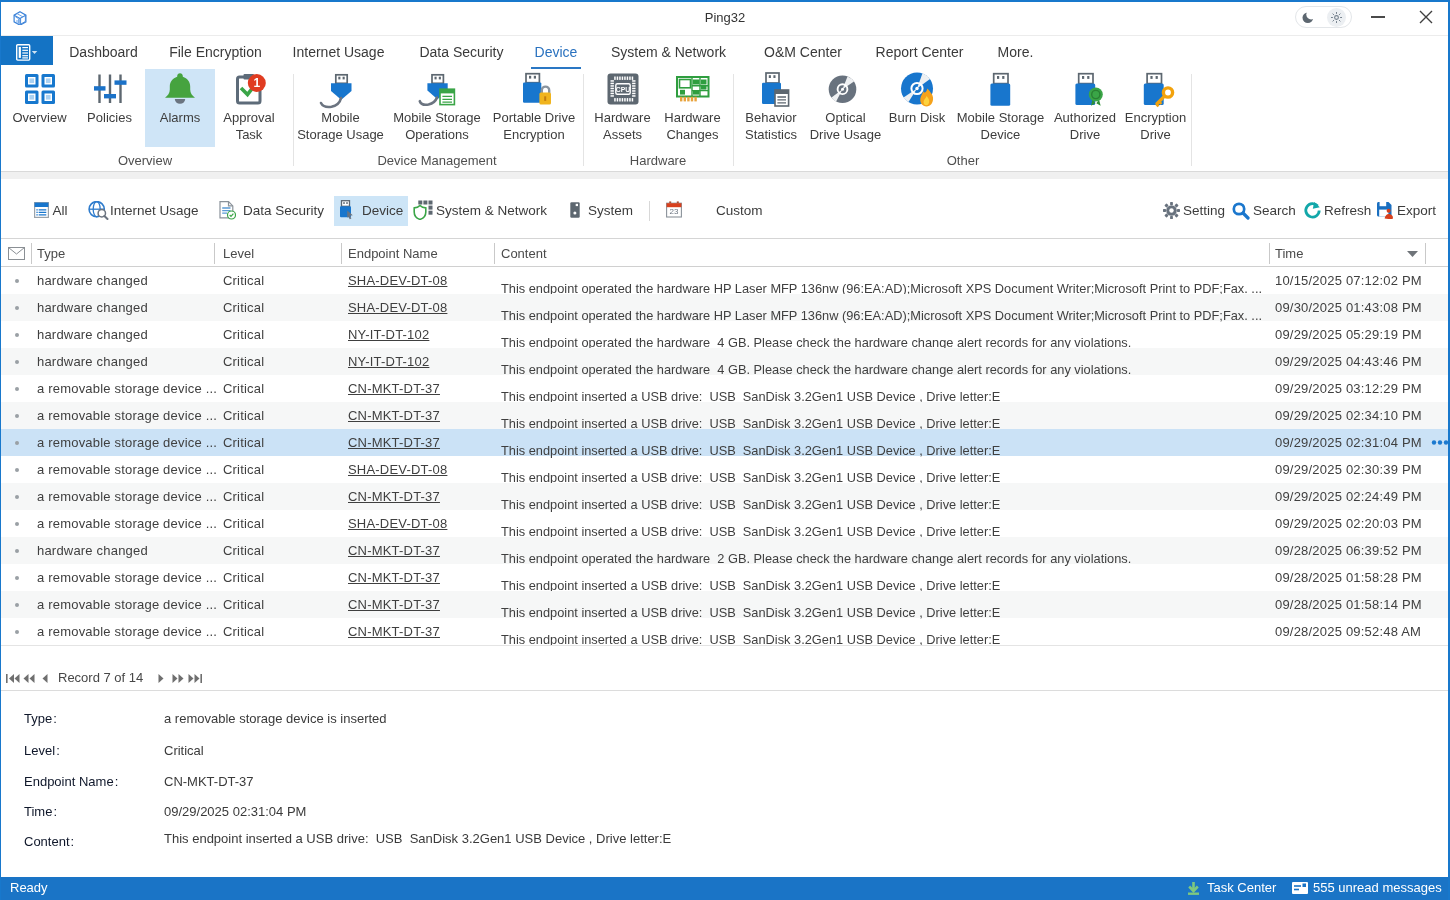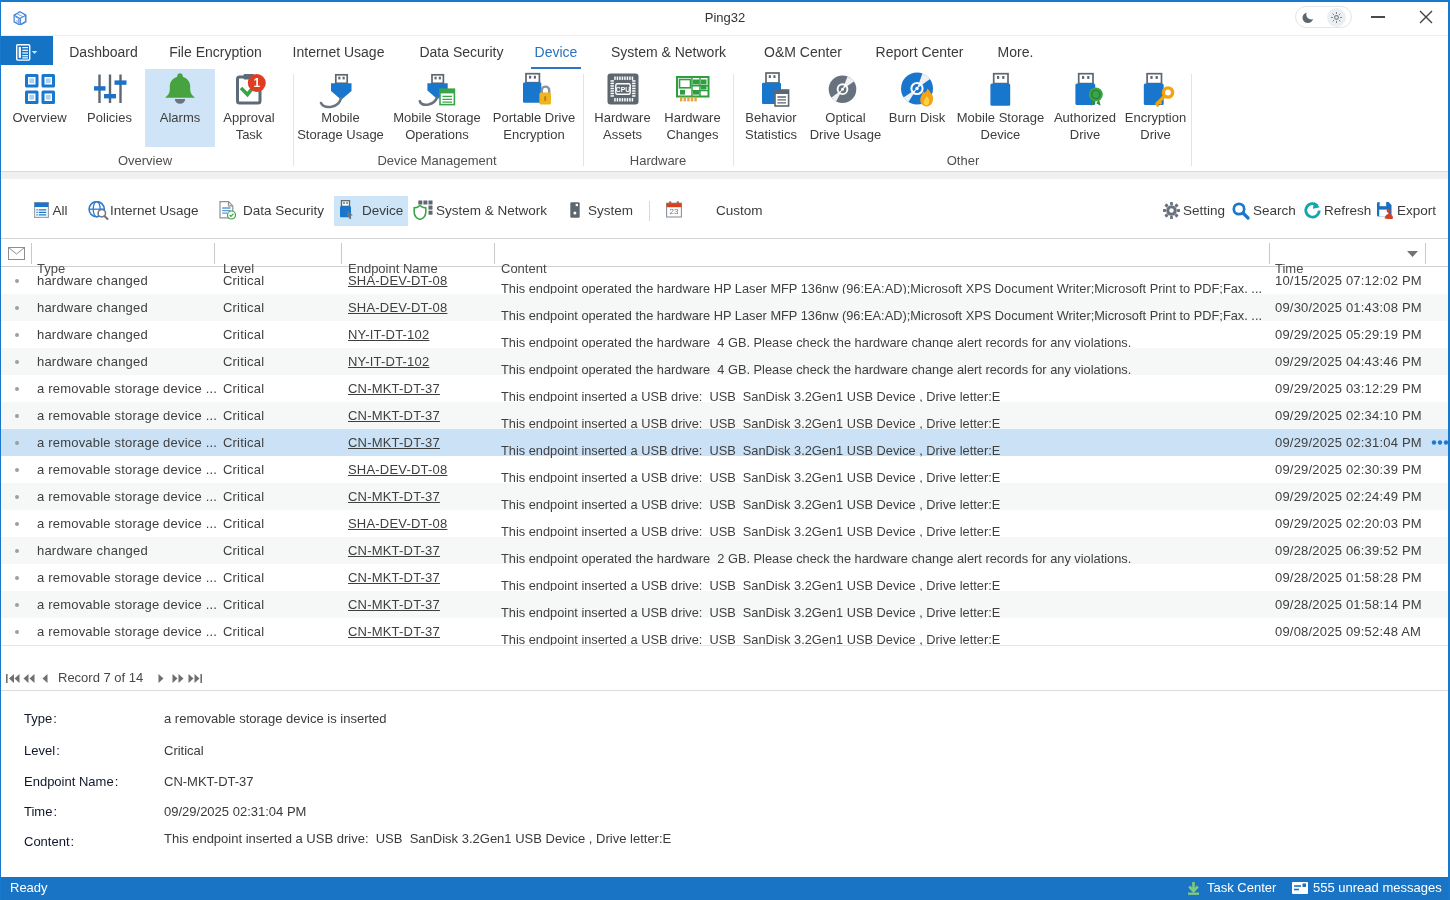--- a/index.html
+++ b/index.html
@@ -30,21 +30,21 @@
 #alarmtile { left:145px; top:69px; width:70px; height:78px; background:#cfe5f7; }
 
 #graystrip { left:1px; top:172px; width:1448px; height:7px; background:#f0f0f0; }
 #filterbar { left:1px; top:179px; width:1448px; height:60px; background:#fff; border-bottom:1px solid #d5d5d5; }
 .fitem { position:absolute; top:196px; height:30px; line-height:30px; font-size:13.5px; color:#3c3c3c; white-space:nowrap; }
 #devtile { left:334px; top:196px; width:74px; height:30px; background:#cde5f7; }
 .fsep { position:absolute; top:201px; width:1px; height:20px; background:#d8d8d8; }
 
 #thead { left:1px; top:240px; width:1447px; height:27px; background:#fff; border-bottom:1px solid #d0d0d0; font-size:13px; color:#4a4a4a; }
 .hsep { position:absolute; top:3px; width:1px; height:21px; background:#c9c9c9; }
-.hlab { position:absolute; top:15px; height:37px; line-height:27px; }
+.hlab { position:absolute; top:0; height:37px; line-height:27px; }
 #tbody { left:1px; top:267px; width:1447px; height:378px; }
 .tr { position:relative; height:27px; line-height:27px; font-size:13px; color:#3f3f3f; letter-spacing:0.2px; white-space:nowrap; }
 .tr.s { background:#f6f7f7; }
 .tr.sel { background:#cbe2f6; }
 .tr span { position:absolute; top:0; }
 .dot { position:absolute; left:14px; top:11.5px; width:4px; height:4px; border-radius:50%; background:#9aa0a5; }
 .c1 { left:36px; } .c2 { left:222px; } .c3 { left:347px;text-decoration:underline; } .c4 { left:500px; font-size:12.8px; letter-spacing:0; max-width:766px; overflow:hidden;margin-top:8px; } .c5 { left:1274px; }
 #tline { left:1px; top:645px; width:1447px; height:1px; background:#e4e4e4; }
 
 #pager { left:1px; top:646px; width:1447px; height:45px; background:#fff; border-bottom:1px solid #dcdcdc; }
@@ -541,21 +541,21 @@
       <span class="c3">CN-MKT-DT-37</span>
       <span class="c4">This endpoint inserted a USB drive:&nbsp; USB&nbsp; SanDisk 3.2Gen1 USB Device , Drive letter:E</span>
       <span class="c5">09/28/2025 01:58:14 PM</span>
     </div>
   <div class="tr">
       <i class="dot"></i>
       <span class="c1">a removable storage device ...</span>
       <span class="c2">Critical</span>
       <span class="c3">CN-MKT-DT-37</span>
       <span class="c4">This endpoint inserted a USB drive:&nbsp; USB&nbsp; SanDisk 3.2Gen1 USB Device , Drive letter:E</span>
-      <span class="c5">09/08/2025 09:52:48 AM</span>
+      <span class="c5">09/28/2025 09:52:48 AM</span>
     </div>
 </div>
 <div class="abs" id="tline"></div>
 <div class="abs" id="pager"></div>
 <div class="abs" id="pagtxt">Record 7 of 14</div>
 <svg class="parr" style="left:6px" width="14" height="13" viewBox="0 0 14 13">
     <rect x="0" y="2" width="1.6" height="9" fill="#6f6f6f"></rect>
     <path d="M8 2 L3 6.5 L8 11 Z" fill="#6f6f6f"></path>
     <path d="M13.5 2 L8.5 6.5 L13.5 11 Z" fill="#6f6f6f"></path>
   </svg>

